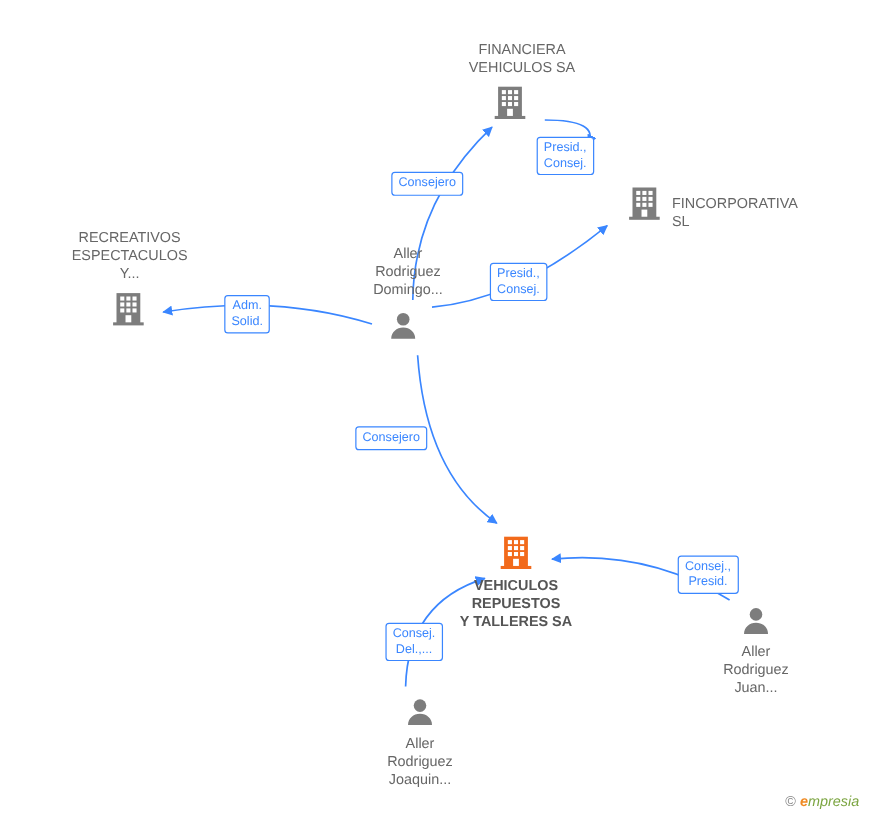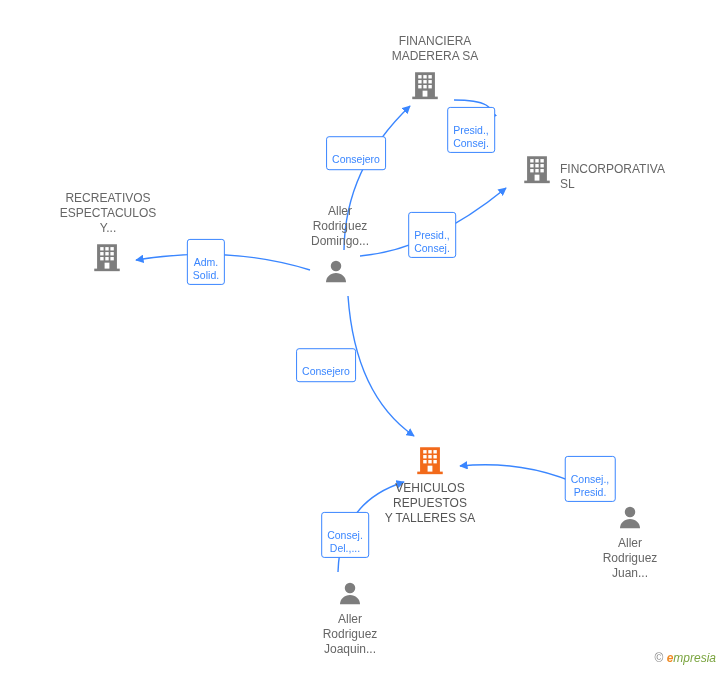--- a/index.html
+++ b/index.html
@@ -32,44 +32,44 @@
     color: #666;
   }
   .node .label {
     margin-top: 4px;
     white-space: pre-line;
   }
   .node.person svg { display: block; margin: 0 auto; }
   .node.company svg { display: block; margin: 0 auto; }
 
   .node.central .label {
-    font-weight: normal;
+    font-weight: bold;
     color: #555;
     text-align: center;
   }
 
   .edge-label {
     position: absolute;
     background: #ffffff;
     border: 1px solid #3a86ff;
     color: #3a86ff;
     font-size: 10.5px;
-    padding: 16px 5px 3px 5px;
+    padding: 2px 5px 3px 5px;
     border-radius: 3px;
     text-align: center;
     line-height: 1.2;
     white-space: nowrap;
     transform: translate(-50%, -50%);
     cursor: default;
   }
 
   .copyright {
     position: absolute;
     right: 12px;
-    bottom: 20px;
+    bottom: 10px;
     font-size: 12px;
     color: #888;
   }
   .copyright .brand {
     font-style: italic;
   }
   .copyright .brand .e1 { color: #f08a24; font-weight: bold; }
   .copyright .brand .rest { color: #7aa43f; }
 </style>
 </head>
@@ -85,21 +85,21 @@
   <path d="M 344 250 Q 345 168 410 106" fill="none" stroke="#3a86ff" stroke-width="1.4" marker-end="url(#arrowhead)"></path>
       <path d="M 454 100 Q 500 100 490 120" fill="none" stroke="#3a86ff" stroke-width="1.4" marker-end="url(#arrowhead)"></path>
       <path d="M 360 256 Q 430 250 506 188" fill="none" stroke="#3a86ff" stroke-width="1.4" marker-end="url(#arrowhead)"></path>
       <path d="M 310 270 Q 230 245 136 260" fill="none" stroke="#3a86ff" stroke-width="1.4" marker-end="url(#arrowhead)"></path>
       <path d="M 348 296 Q 355 395 414 436" fill="none" stroke="#3a86ff" stroke-width="1.4" marker-end="url(#arrowhead)"></path>
       <path d="M 608 500 Q 540 458 460 466" fill="none" stroke="#3a86ff" stroke-width="1.4" marker-end="url(#arrowhead)"></path>
       <path d="M 338 572 Q 340 502 404 482" fill="none" stroke="#3a86ff" stroke-width="1.4" marker-end="url(#arrowhead)"></path>
     </svg>
 <div class="node company" style="left: 375px; width: 120px; top: 30px;">
       <div class="label">FINANCIERA
-MADERERA SA</div>
+VEHICULOS SA</div>
       <div style="position: absolute; left: 33px; top: 38px;">
         <svg width="34" height="34" viewBox="0 0 24 24">
     <rect x="5" y="3" width="14" height="18" fill="#7d7d7d"></rect>
     <rect x="7.2" y="5" width="2.4" height="2.4" fill="#fff"></rect>
     <rect x="10.8" y="5" width="2.4" height="2.4" fill="#fff"></rect>
     <rect x="14.4" y="5" width="2.4" height="2.4" fill="#fff"></rect>
     <rect x="7.2" y="8.5" width="2.4" height="2.4" fill="#fff"></rect>
     <rect x="10.8" y="8.5" width="2.4" height="2.4" fill="#fff"></rect>
     <rect x="14.4" y="8.5" width="2.4" height="2.4" fill="#fff"></rect>
     <rect x="7.2" y="12" width="2.4" height="2.4" fill="#fff"></rect>

